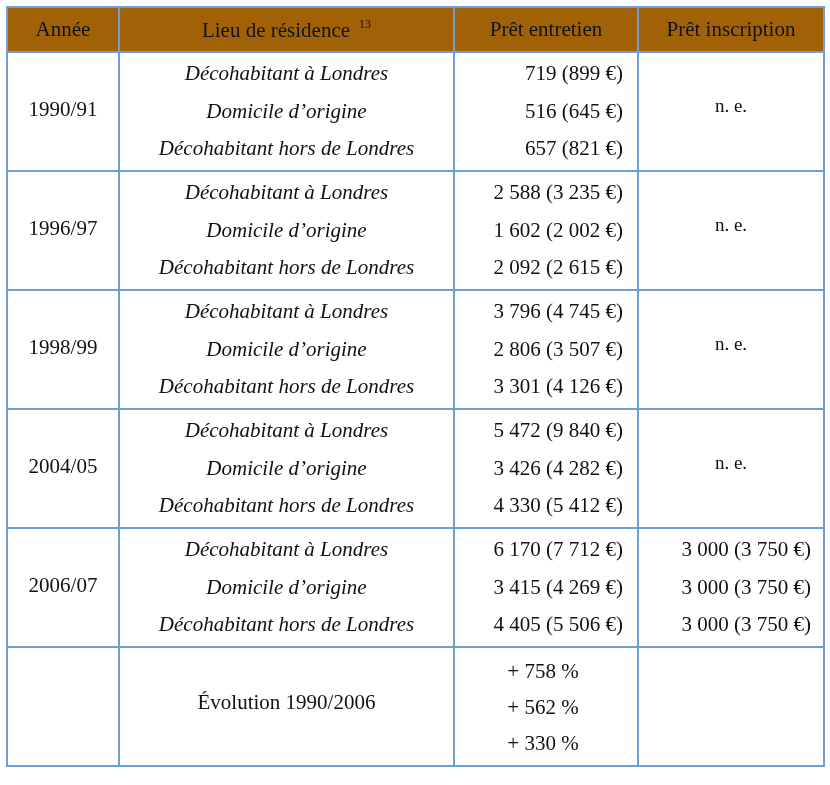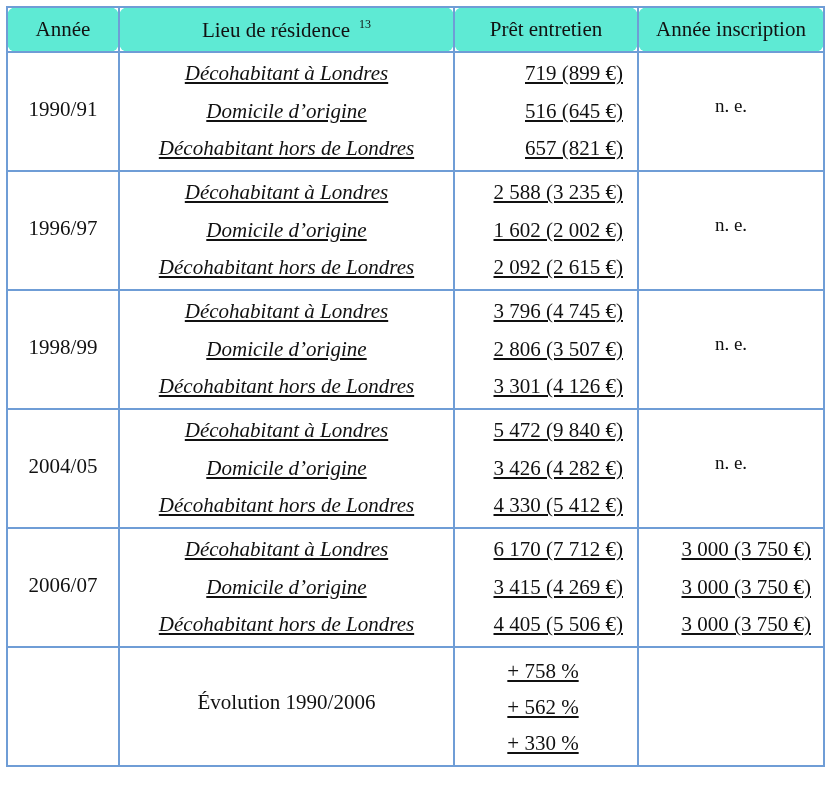--- a/index.html
+++ b/index.html
@@ -11,35 +11,34 @@
     width: 817px;
   }
   table.loans td, table.loans th {
     border: 2px solid #6f9dd6;
     padding: 0;
     font-size: 21px;
     font-weight: normal;
     vertical-align: middle;
   }
   table.loans th {
-    background: #5eead4;
+    background: #a16207;
     height: 43px;
     text-align: center;
-    border-radius: 9px;
   }
   table.loans th sup { font-size: 12px; vertical-align: 9px; margin-left: 9px; }
   col.c1 { width: 112px; }
   col.c2 { width: 335px; }
   col.c3 { width: 184px; }
   col.c4 { width: 186px; }
   tr.data td { height: 117px; }
   td.year { text-align: center; font-weight: bold; }
   td.year span { display: inline-block; position: relative; top: -6px; margin-top: 8px; }
   .lines { display: flex; flex-direction: column; justify-content: center; }
-  .lines div { height: 37.5px; line-height: 37.5px; white-space: nowrap; text-decoration: underline; }
+  .lines div { height: 37.5px; line-height: 37.5px; white-space: nowrap; }
   td.residence .lines { align-items: center; font-style: italic; }
   td.loan .lines { align-items: flex-end; padding-right: 14px; text-align: center; }
   td.inscr { text-align: center; }
   td.inscr .lines { align-items: flex-end; padding-right: 12px; }
   td.inscr .ne { display: inline-block; position: relative; top: -6px; font-size: 19px; }
   td.evolution-label { text-align: center; }
   td.evolution-label span { display: inline-block; position: relative; top: -4px; }
   td.evo .lines { align-items: center; padding-right: 6px; }
   td.evo .lines div { height: 36px; line-height: 36px; }
 </style>
@@ -51,21 +50,21 @@
       <col class="c1">
       <col class="c2">
       <col class="c3">
       <col class="c4">
     </colgroup>
   <thead>
     <tr>
       <th>Année</th>
       <th><span>Lieu de résidence</span><sup>13</sup></th>
       <th>Prêt entretien</th>
-      <th>Année inscription</th>
+      <th>Prêt inscription</th>
     </tr>
   </thead>
   <tbody>
 
     <tr class="data">
       <td class="year"><span>1990/91</span></td>
       <td class="residence">
           <div class="lines">
         <div>Décohabitant à Londres</div>
         <div>Domicile d’origine</div>

